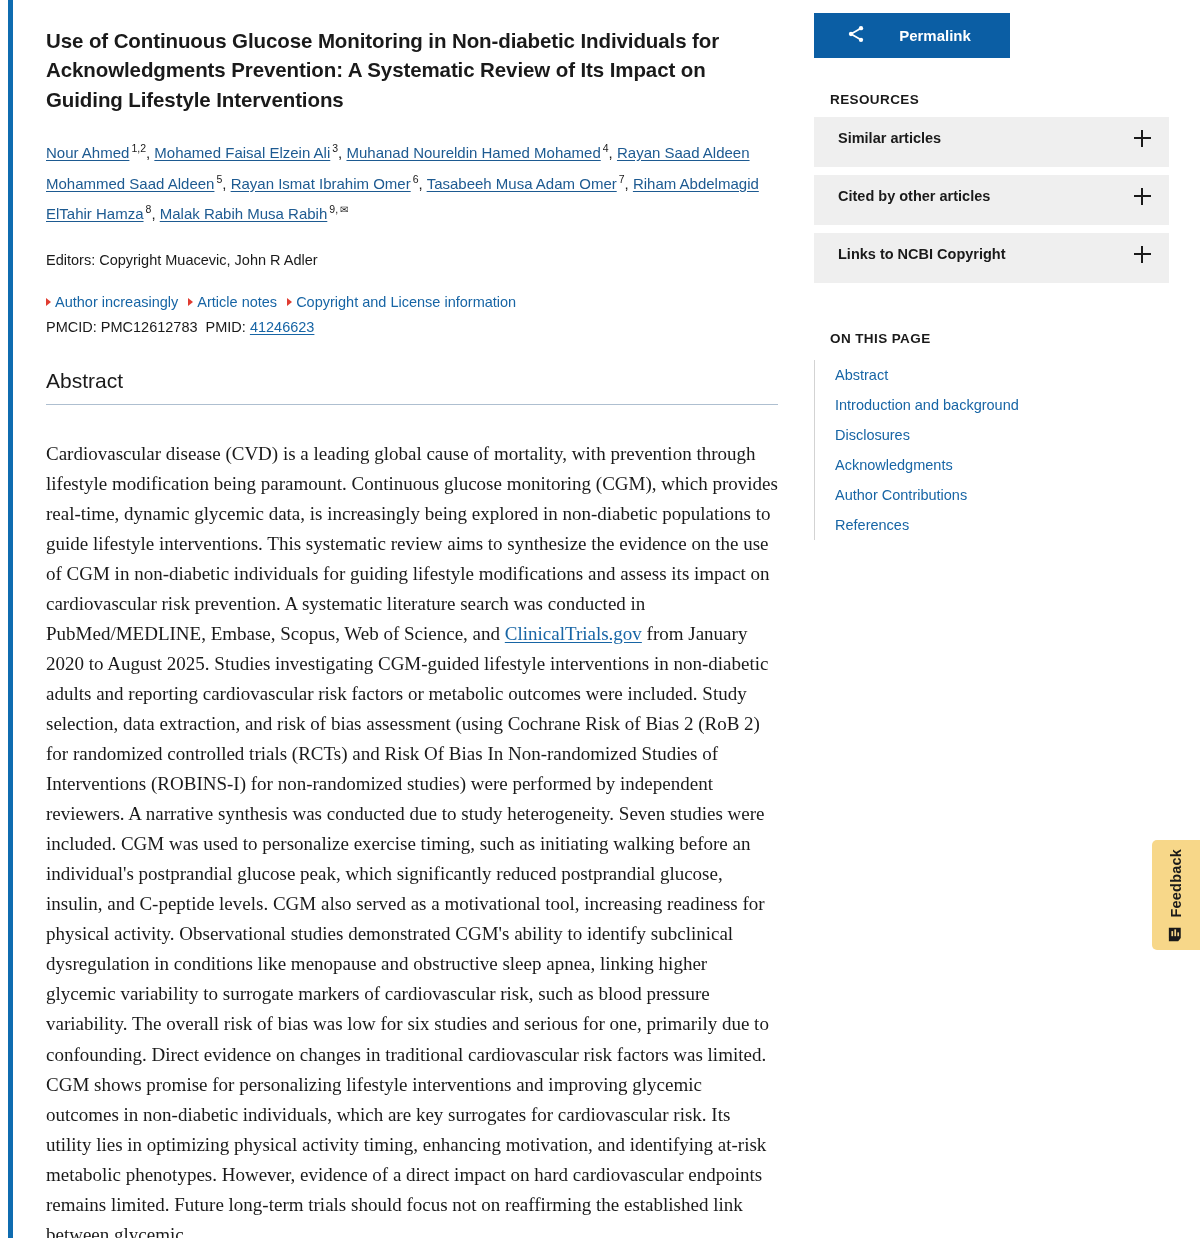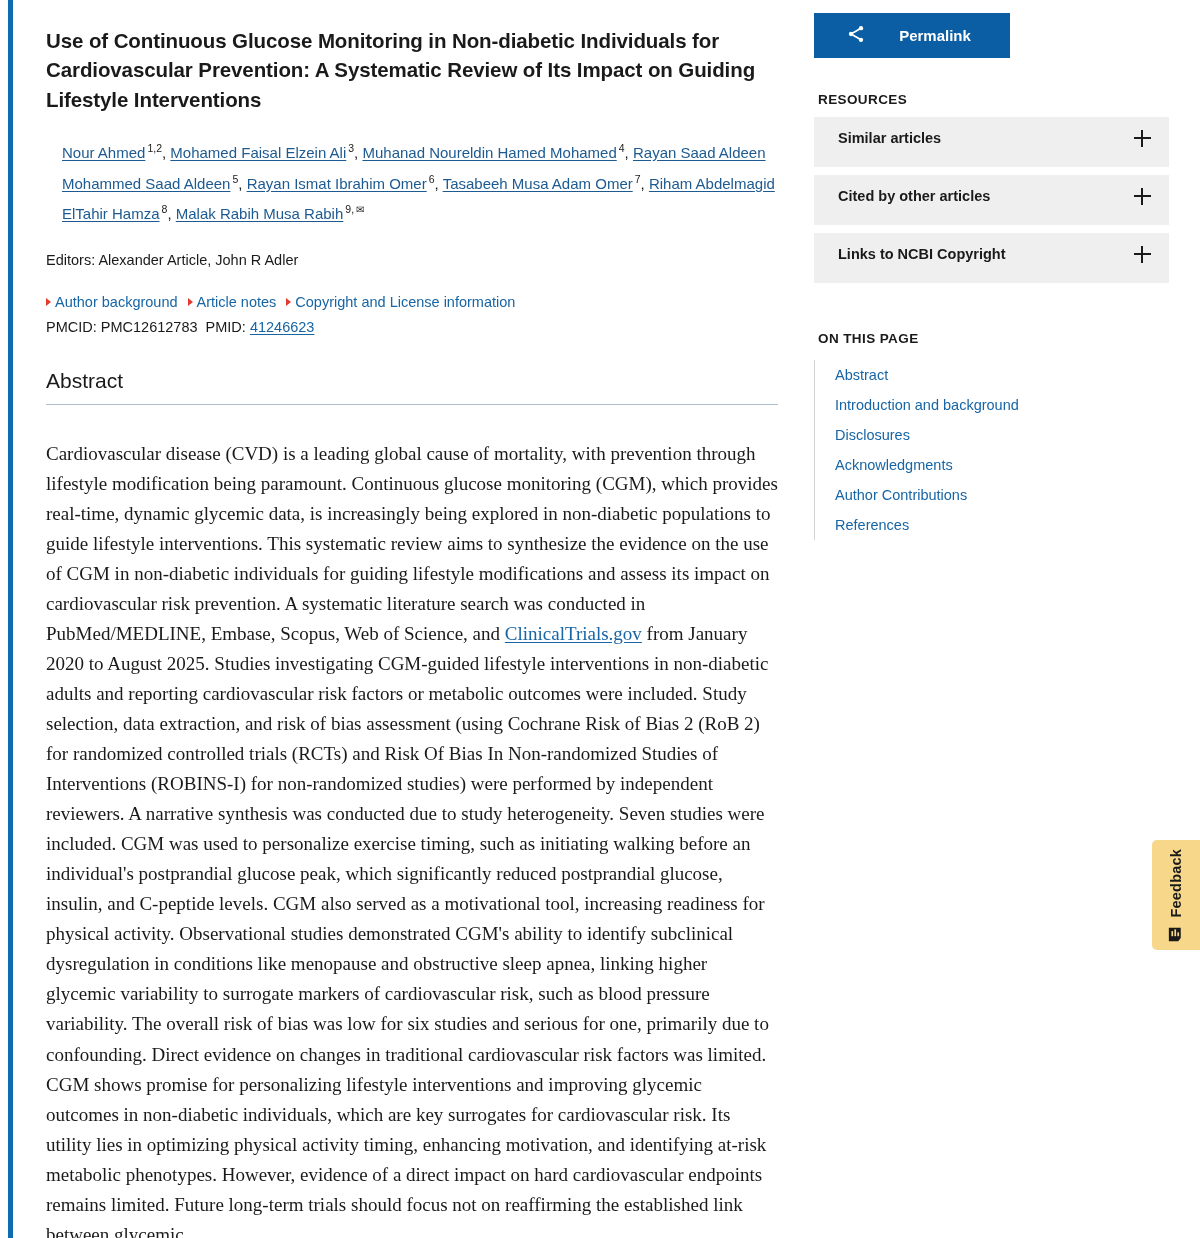--- a/index.html
+++ b/index.html
@@ -54,21 +54,20 @@
     margin: 0 0 24px 0;
     max-width: 735px;
   }
 
   .author-list {
     font-size: 15px;
     line-height: 2.05;
     color: #1a1a1a;
     max-width: 740px;
     margin-bottom: 10px;
-    margin-left: 16px;
   }
   .author-link {
     color: #1d5a91;
     text-decoration: underline;
     text-underline-offset: 2px;
     cursor: pointer;
   }
   .sup {
     font-size: 10.5px;
     vertical-align: super;
@@ -172,21 +171,21 @@
     text-align: center;
     padding-right: 6px;
   }
   .share-svg { flex: 0 0 auto; }
 
   .side-head {
     font-size: 13.5px;
     font-weight: 700;
     letter-spacing: 0.4px;
     color: #1a1a1a;
-    margin: 34px 0 10px 4px;
+    margin: 34px 0 10px 16px;
   }
 
   .accordion-item {
     background: #efefef;
     height: 50px;
     width: 355px;
     display: flex;
     align-items: center;
     justify-content: space-between;
     padding: 0 18px 8px 24px;
@@ -259,28 +258,28 @@
 </style>
 </head>
 <body>
 
 <div id="left-rail"></div>
 
 <div id="page">
 
   <div id="main-col">
 
-    <h1 id="article-title">Use of Continuous Glucose Monitoring in Non-diabetic Individuals for Cardiovascular Prevention: A Systematic Review of Its Impact on Guiding Lifestyle Interventions</h1>
+    <h1 id="article-title">Use of Continuous Glucose Monitoring in Non-diabetic Individuals for Acknowledgments Prevention: A Systematic Review of Its Impact on Guiding Lifestyle Interventions</h1>
 
     <div class="author-list"><a class="author-link">Nour Ahmed</a><span class="sup">1,2</span><span class="sep">, </span><a class="author-link">Mohamed Faisal Elzein Ali</a><span class="sup">3</span><span class="sep">, </span><a class="author-link">Muhanad Noureldin Hamed Mohamed</a><span class="sup">4</span><span class="sep">, </span><a class="author-link">Rayan Saad Aldeen Mohammed Saad Aldeen</a><span class="sup">5</span><span class="sep">, </span><a class="author-link">Rayan Ismat Ibrahim Omer</a><span class="sup">6</span><span class="sep">, </span><a class="author-link">Tasabeeh Musa Adam Omer</a><span class="sup">7</span><span class="sep">, </span><a class="author-link">Riham Abdelmagid ElTahir Hamza</a><span class="sup">8</span><span class="sep">, </span><a class="author-link">Malak Rabih Musa Rabih</a><span class="sup">9,</span><span class="sup env">✉</span></div>
 
-    <div class="editors">Editors: Alexander Article, John R Adler</div>
+    <div class="editors">Editors: Copyright Muacevic, John R Adler</div>
 
     <div class="inline-toggles">
-      <span class="toggle-item"><span class="tri"></span><span>Author background</span></span><span class="toggle-item"><span class="tri"></span><span>Article notes</span></span><span class="toggle-item"><span class="tri"></span><span>Copyright and License information</span></span>
+      <span class="toggle-item"><span class="tri"></span><span>Author increasingly</span></span><span class="toggle-item"><span class="tri"></span><span>Article notes</span></span><span class="toggle-item"><span class="tri"></span><span>Copyright and License information</span></span>
     </div>
 
     <div class="ids">
       <span>PMCID: PMC12612783</span>&nbsp;&nbsp;<span>PMID:</span>
       <a>41246623</a>
     </div>
 
     <h2 class="section-head">Abstract</h2>
 
     <div class="abstract-body"><span>Cardiovascular disease (CVD) is a leading global cause of mortality, with prevention through lifestyle modification being paramount. Continuous glucose monitoring (CGM), which provides real-time, dynamic glycemic data, is increasingly being explored in non-diabetic populations to guide lifestyle interventions. This systematic review aims to synthesize the evidence on the use of CGM in non-diabetic individuals for guiding lifestyle modifications and assess its impact on cardiovascular risk prevention. A systematic literature search was conducted in PubMed/MEDLINE, Embase, Scopus, Web of Science, and </span><a>ClinicalTrials.gov</a><span> from January 2020 to August 2025. Studies investigating CGM-guided lifestyle interventions in non-diabetic adults and reporting cardiovascular risk factors or metabolic outcomes were included. Study selection, data extraction, and risk of bias assessment (using Cochrane Risk of Bias 2 (RoB 2) for randomized controlled trials (RCTs) and Risk Of Bias In Non-randomized Studies of Interventions (ROBINS-I) for non-randomized studies) were performed by independent reviewers. A narrative synthesis was conducted due to study heterogeneity. Seven studies were included. CGM was used to personalize exercise timing, such as initiating walking before an individual's postprandial glucose peak, which significantly reduced postprandial glucose, insulin, and C-peptide levels. CGM also served as a motivational tool, increasing readiness for physical activity. Observational studies demonstrated CGM's ability to identify subclinical dysregulation in conditions like menopause and obstructive sleep apnea, linking higher glycemic variability to surrogate markers of cardiovascular risk, such as blood pressure variability. The overall risk of bias was low for six studies and serious for one, primarily due to confounding. Direct evidence on changes in traditional cardiovascular risk factors was limited. CGM shows promise for personalizing lifestyle interventions and improving glycemic outcomes in non-diabetic individuals, which are key surrogates for cardiovascular risk. Its utility lies in optimizing physical activity timing, enhancing motivation, and identifying at-risk metabolic phenotypes. However, evidence of a direct impact on hard cardiovascular endpoints remains limited. Future long-term trials should focus not on reaffirming the established link between glycemic</span></div>

